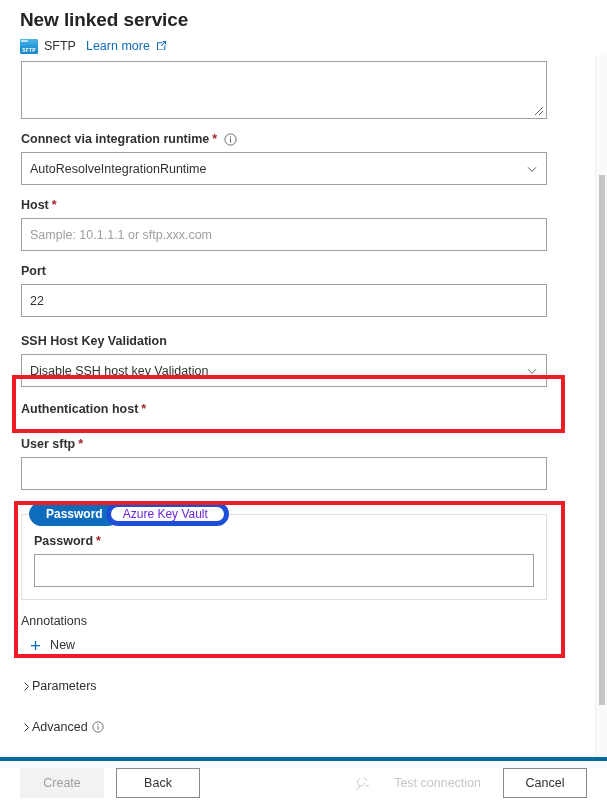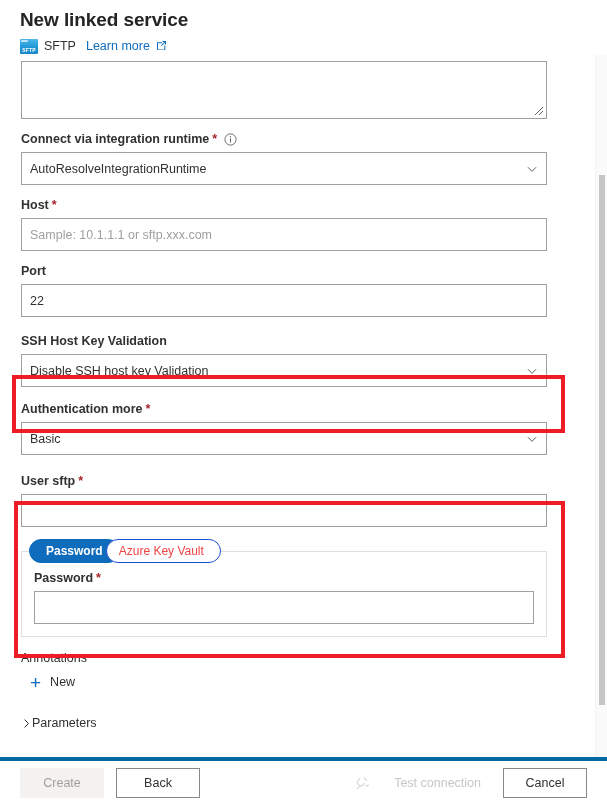--- a/index.html
+++ b/index.html
@@ -153,22 +153,22 @@
     white-space: nowrap;
   }
   .pill.active {
     background: #0f6cbd;
     color: #ffffff;
     font-weight: 700;
     border: 1px solid #0f6cbd;
   }
   .pill.inactive {
     background: #ffffff;
-    color: #ef4444;
-    border: 1px solid #1d4ed8;
+    color: #6d28d9;
+    border: 5px solid #1d4ed8;
     margin-left: -14px;
     padding-left: 12px;
   }
   .credbox {
     width: 526px;
     border: 1px solid #e1dfdd;
     margin-top: -12px;
     padding: 18px 12px 12px 12px;
   }
   .credbox .input { width: 500px; }
@@ -336,28 +336,22 @@
         <div class="select">
           <span>Disable SSH host key Validation</span>
           <svg class="chev" width="12" height="12" viewBox="0 0 12 12">
             <path d="M2 4.3 6 8.3l4-4" stroke="#605e5c" stroke-width="1" fill="none"></path>
           </svg>
         </div>
       </div>
 
       <div class="field" style="margin-top:14px;">
         <div class="label">
-          <span>Authentication more</span>
+          <span>Authentication host</span>
           <span class="req">*</span>
-        </div>
-        <div class="select">
-          <span>Basic</span>
-          <svg class="chev" width="12" height="12" viewBox="0 0 12 12">
-            <path d="M2 4.3 6 8.3l4-4" stroke="#605e5c" stroke-width="1" fill="none"></path>
-          </svg>
         </div>
       </div>
 
       <div class="field" style="margin-top:18px;margin-bottom:6px;">
         <div class="label">
           <span>User sftp</span>
           <span class="req">*</span>
         </div>
         <div class="input"></div>
       </div>

